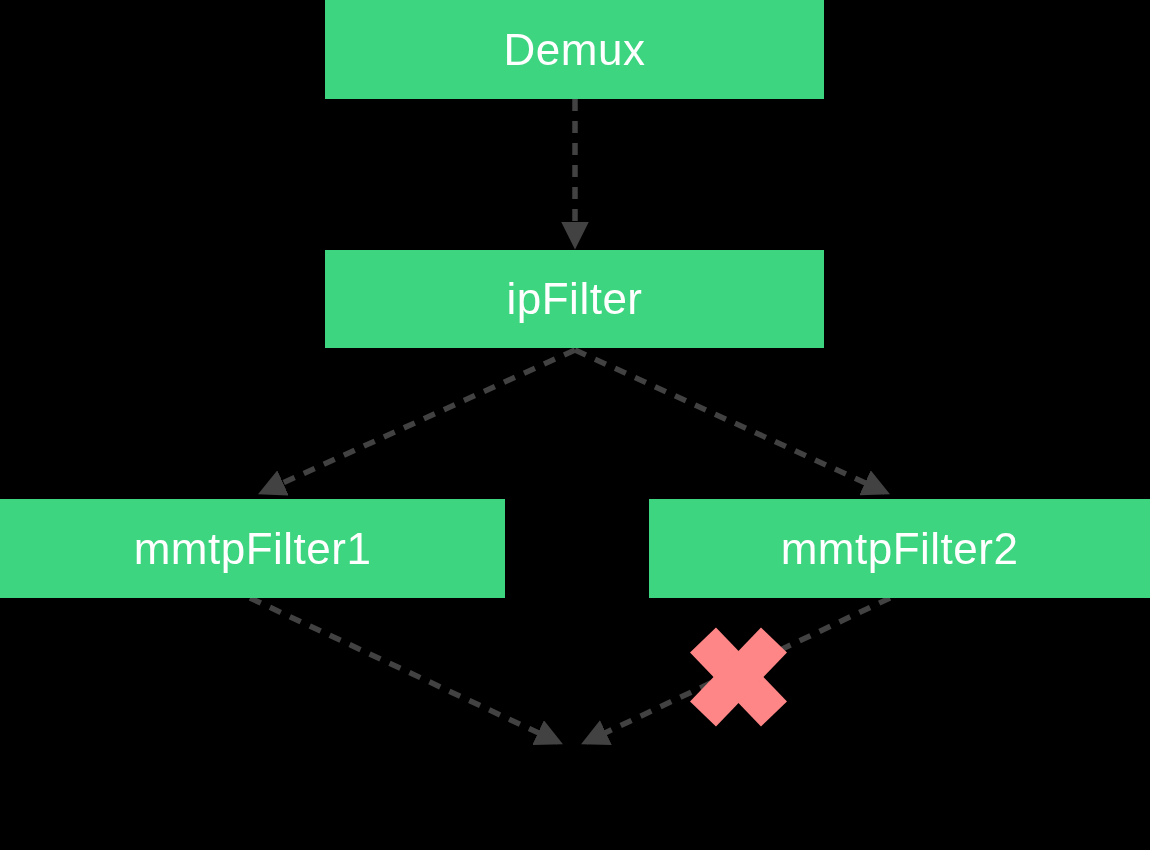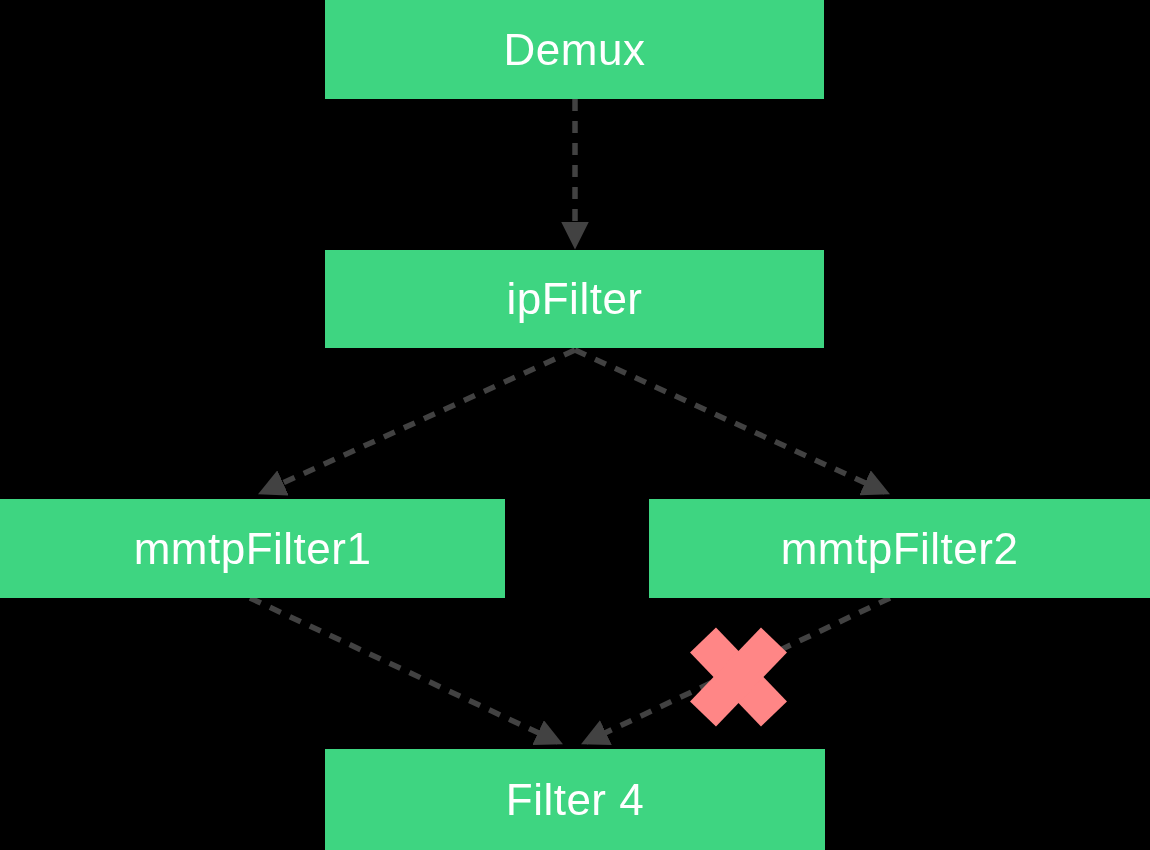--- a/index.html
+++ b/index.html
@@ -94,17 +94,14 @@
   </div>
 
   <div class="node" id="node-mmtpfilter1">
     <span>mmtpFilter1</span>
   </div>
 
   <div class="node" id="node-mmtpfilter2">
     <span>mmtpFilter2</span>
   </div>
 
-  <div class="node" id="node-filter4">
-    <span>Filter 4</span>
-  </div>
 
 </div>
 
 </body></html>

